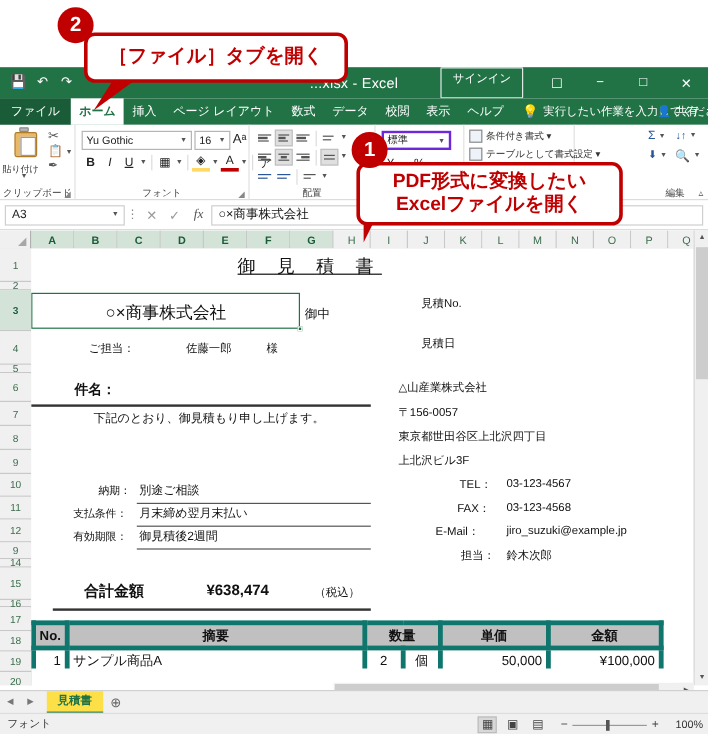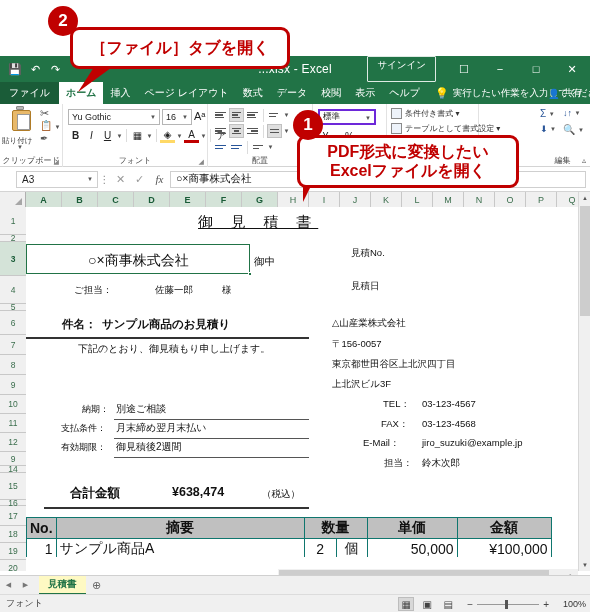--- a/index.html
+++ b/index.html
@@ -220,21 +220,21 @@
 
   
   .fbar {
     position: absolute; left: 0; top: 167px;
     width: 590px; height: 25px;
     background: #ffffff;
     display: flex; align-items: center;
     border-bottom: 1px solid #d4d4d4;
   }
   .namebox {
-    width: 82px; height: 17px; margin-left: 16px;
+    width: 100px; height: 17px; margin-left: 4px;
     border: 1px solid #cfcfcf; background: #fff;
     font-size: 10px; color: #222;
     display: flex; align-items: center; padding-left: 5px;
     position: relative;
   }
   .nb-arw { position: absolute; right: 4px; top: 4px; font-size: 6px; color: #555; }
   .fb-dots { width: 13px; text-align: center; font-size: 10px; color: #8a8a8a; }
   .fb-btn {
     width: 19px; text-align: center; font-size: 11px; color: #9a9a9a;
   }
@@ -316,22 +316,22 @@
   .sel-handle {
     position: absolute; width: 4px; height: 4px;
     background: #217346; border: 1px solid #fff;
   }
   .ul { position: absolute; background: #555; height: 1px; }
   .ul2 { position: absolute; background: #333; height: 2px; }
 
   
   .itbl { position: absolute; border-collapse: collapse; }
   .itbl td, .itbl th {
-    border: 1px solid #0f766e;
-    font-size: 14px; color: #111;
+    border: 4px solid #0f766e;
+    font-size: 11px; color: #111;
     padding: 1px 3px;
     height: 17px;
   }
   .itbl th { background: #c0c0c0; font-weight: bold; text-align: center; }
   .num-r { text-align: right; }
   .num-c { text-align: center; }
 
   
   .vsb {
     position: absolute; right: 0; top: 192px;
@@ -369,21 +369,21 @@
   }
   .nav-arw {
     width: 17px; height: 19px;
     display: flex; align-items: center; justify-content: center;
     font-size: 7px; color: #777;
   }
   .stab {
     height: 19px; padding: 0 9px;
     display: flex; align-items: center;
     font-size: 9.5px; color: #217346; font-weight: bold;
-    background: #fef9c3;
+    background: #fde047;
     border-bottom: 2px solid #217346;
     margin-left: 5px;
     text-align: center;
   }
   .addsheet {
     width: 22px; height: 19px;
     display: flex; align-items: center; justify-content: center;
     font-size: 11px; color: #666;
   }
 
@@ -735,21 +735,20 @@
         <div class="sel-cell" style="left:0px; top:37px; width:224px; height:30px;"></div>
         <div class="sel-handle" style="left:222px; top:65px;"></div>
         <div class="dt" style="left:62px; top:45px; font-size:14px;">○×商事株式会社</div>
         <div class="dt" style="left:228px; top:48px; font-size:10.5px;">御中</div>
 
         <div class="dt" style="left:48px; top:77px; font-size:9.5px;">ご担当：</div>
         <div class="dt" style="left:129px; top:77px; font-size:9.5px;">佐藤一郎</div>
         <div class="dt" style="left:196px; top:77px; font-size:9.5px;">様</div>
 
         <div class="dt" style="left:36px; top:110px; font-size:11.5px; font-weight:bold;">件名：</div>
-        <div class="dt" style="left:76px; top:110px; font-size:11.5px; font-weight:bold;">サンプル商品のお見積り</div>
         <div class="ul2" style="left:0px; top:130px; width:283px;"></div>
 
         <div class="dt" style="left:52px; top:135px; font-size:10px;">下記のとおり、御見積もり申し上げます。</div>
 
         <div class="dt" style="left:56px; top:196px; font-size:9px;">納期：</div>
         <div class="dt" style="left:90px; top:195px; font-size:10px;text-align:right;">別途ご相談</div>
         <div class="ul" style="left:88px; top:212px; width:195px;"></div>
 
         <div class="dt" style="left:35px; top:215px; font-size:9px;">支払条件：</div>
         <div class="dt" style="left:90px; top:214px; font-size:10px;">月末締め翌月末払い</div>

